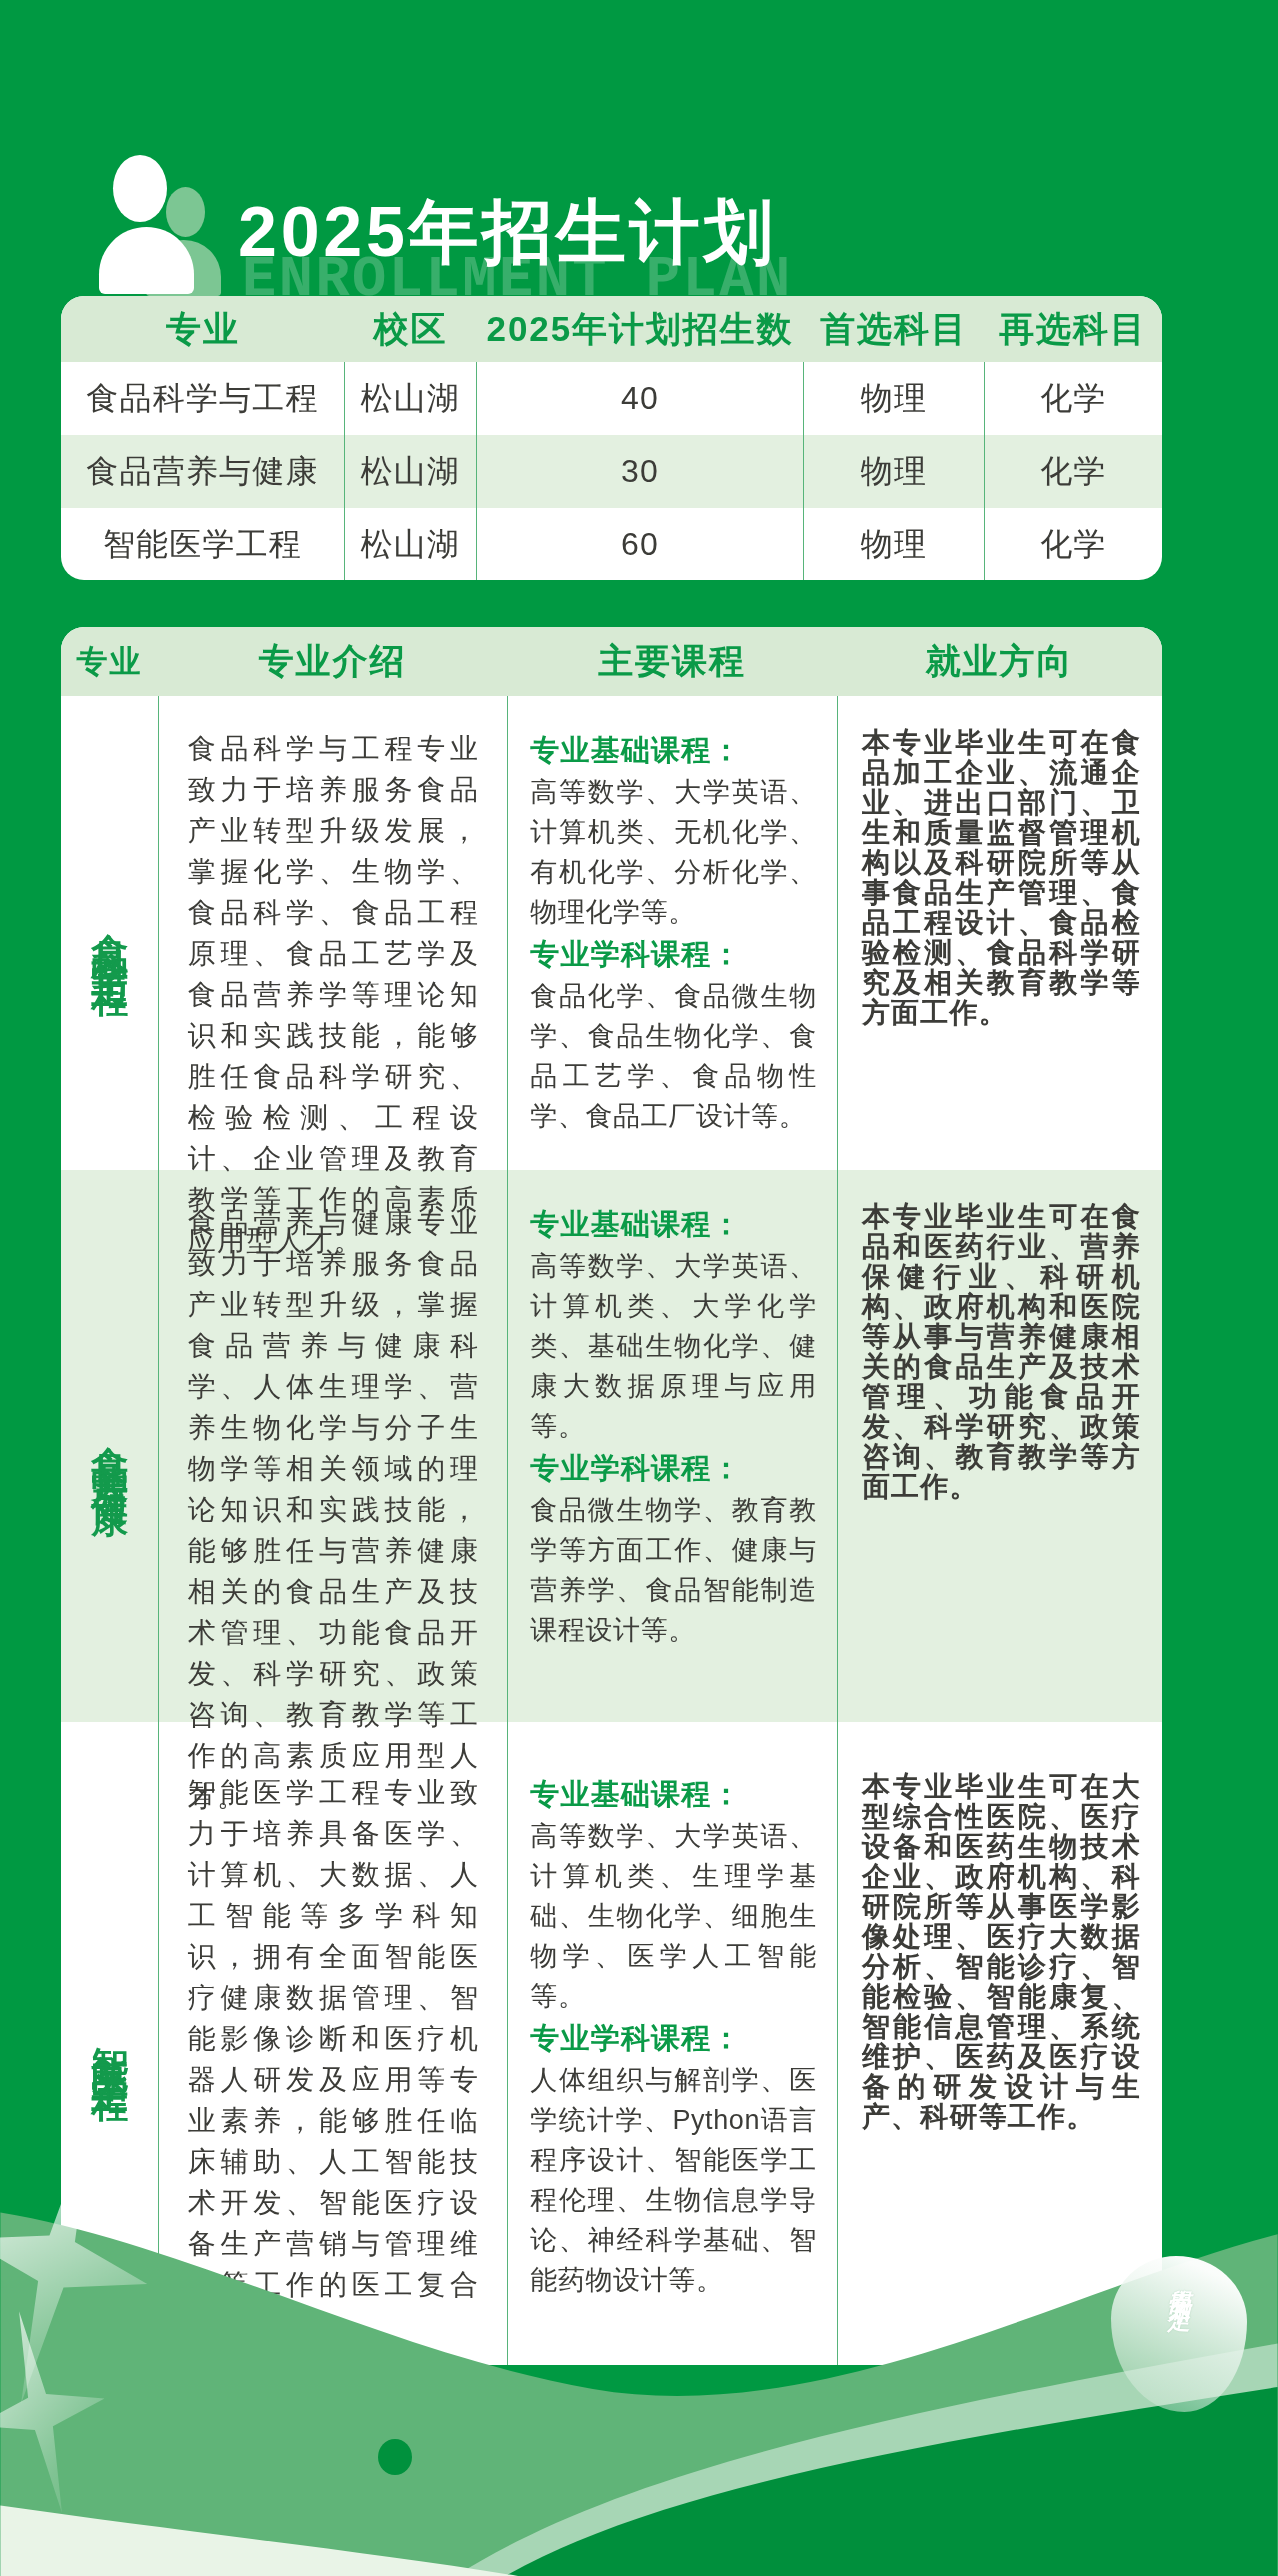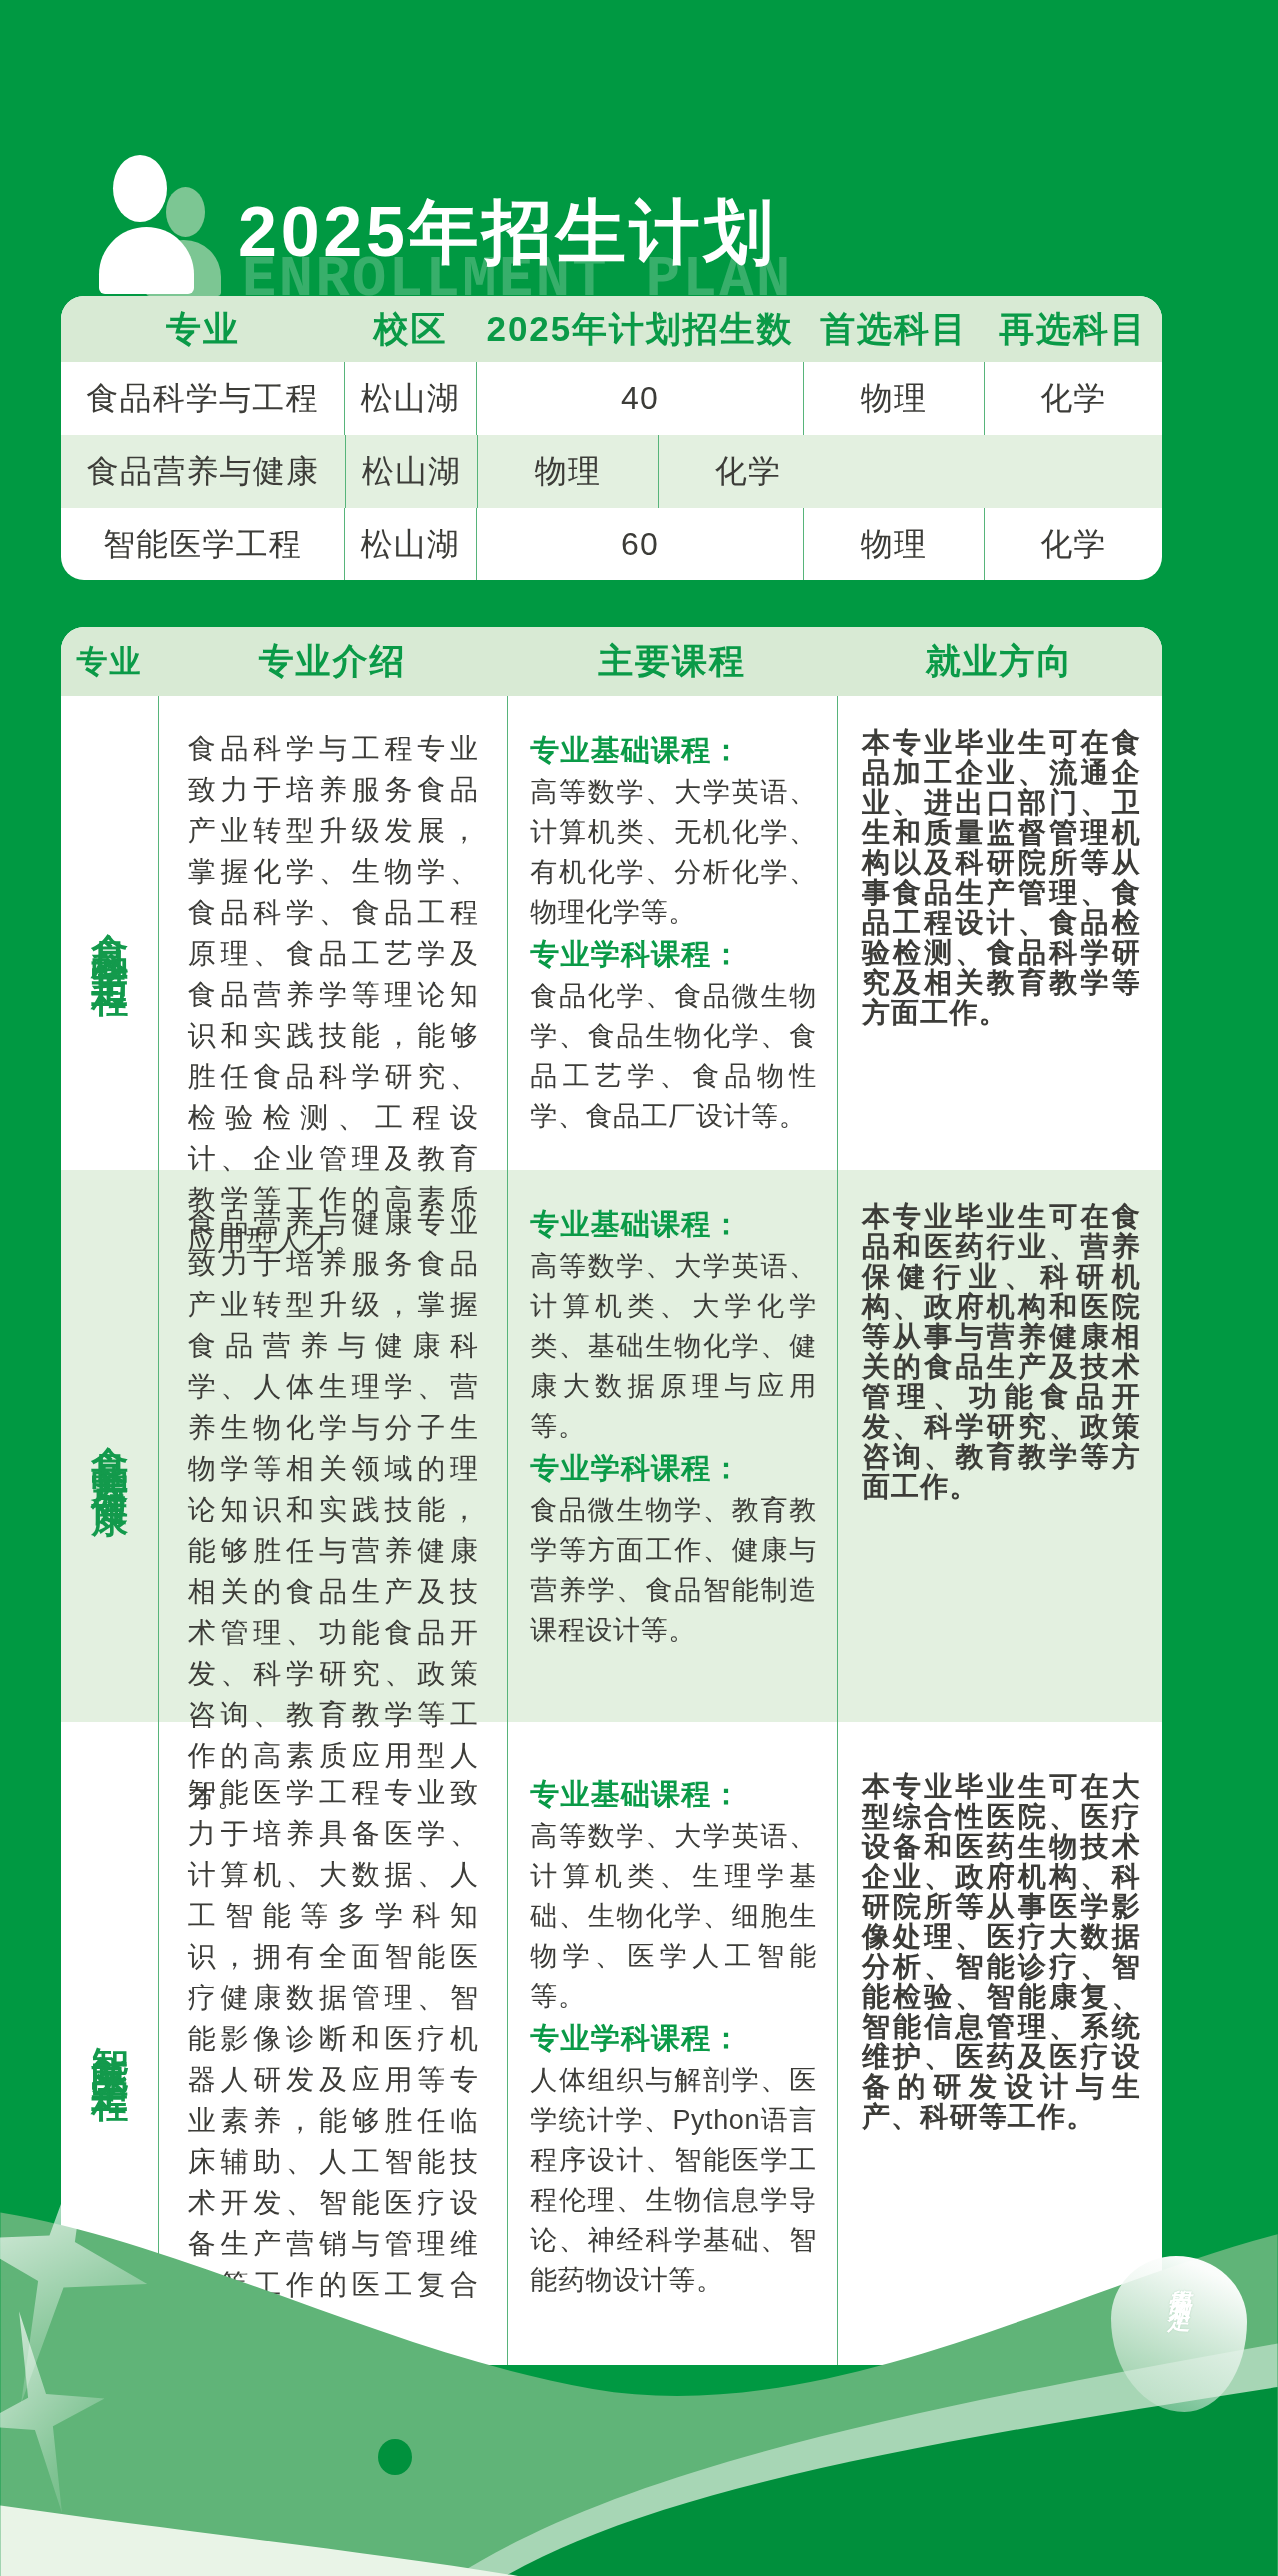--- a/index.html
+++ b/index.html
@@ -96,20 +96,21 @@
     <div class="t1-row">
       <div class="t1-cell t1-c1">食品科学与工程</div>
       <div class="t1-cell t1-c2">松山湖</div>
       <div class="t1-cell t1-c3">40</div>
       <div class="t1-cell t1-c4">物理</div>
       <div class="t1-cell t1-c5">化学</div>
     </div>
     <div class="t1-row alt">
       <div class="t1-cell t1-c1">食品营养与健康</div>
       <div class="t1-cell t1-c2">松山湖</div>
+      <div class="t1-cell t1-c3">30</div>
       <div class="t1-cell t1-c4">物理</div>
       <div class="t1-cell t1-c5">化学</div>
     </div>
     <div class="t1-row">
       <div class="t1-cell t1-c1">智能医学工程</div>
       <div class="t1-cell t1-c2">松山湖</div>
       <div class="t1-cell t1-c3">60</div>
       <div class="t1-cell t1-c4">物理</div>
       <div class="t1-cell t1-c5">化学</div>
     </div>

